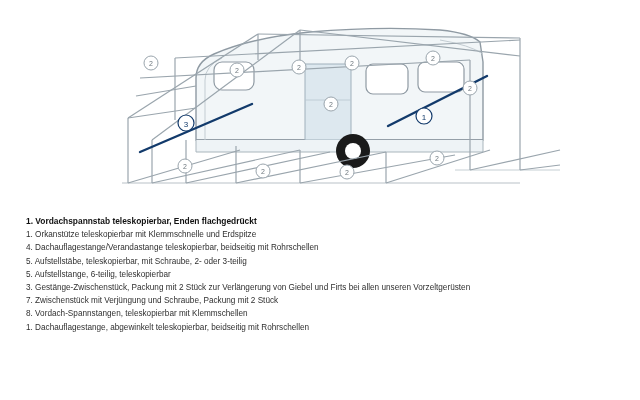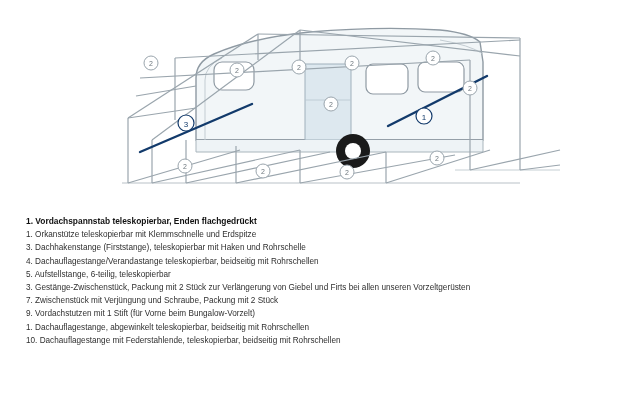--- a/index.html
+++ b/index.html
@@ -152,23 +152,22 @@
           <text x="347" y="175">2</text>
           <text x="437" y="161">2</text>
         </g>
       </g>
     </svg>
   </div>
 
   <div class="legend">
     <div class="legend-line first">1. Vordachspannstab teleskopierbar, Enden flachgedrückt</div>
     <div class="legend-line">1. Orkanstütze teleskopierbar mit Klemmschnelle und Erdspitze</div>
-    <div class="legend-line">3. Dachhakenstange (Firststange), teleskopierbar mit Haken und Rohrschelle</div>
     <div class="legend-line">4. Dachauflagestange/Verandastange teleskopierbar, beidseitig mit Rohrschellen</div>
+    <div class="legend-line">5. Aufstellstäbe, teleskopierbar, mit Schraube, 2- oder 3-teilig</div>
     <div class="legend-line">5. Aufstellstange, 6-teilig, teleskopierbar</div>
     <div class="legend-line">3. Gestänge-Zwischenstück, Packung mit 2 Stück zur Verlängerung von Giebel und Firts bei allen unseren Vorzeltgerüsten</div>
     <div class="legend-line">7. Zwischenstück mit Verjüngung und Schraube, Packung mit 2 Stück</div>
-    <div class="legend-line">9. Vordachstutzen mit 1 Stift (für Vorne beim Bungalow-Vorzelt)</div>
+    <div class="legend-line">8. Vordach-Spannstangen, teleskopierbar mit Klemmschellen</div>
     <div class="legend-line">1. Dachauflagestange, abgewinkelt teleskopierbar, beidseitig mit Rohrschellen</div>
-    <div class="legend-line">10. Dachauflagestange mit Federstahlende, teleskopierbar, beidseitig mit Rohrschellen</div>
   </div>
 
 </div>
 
 </body></html>

